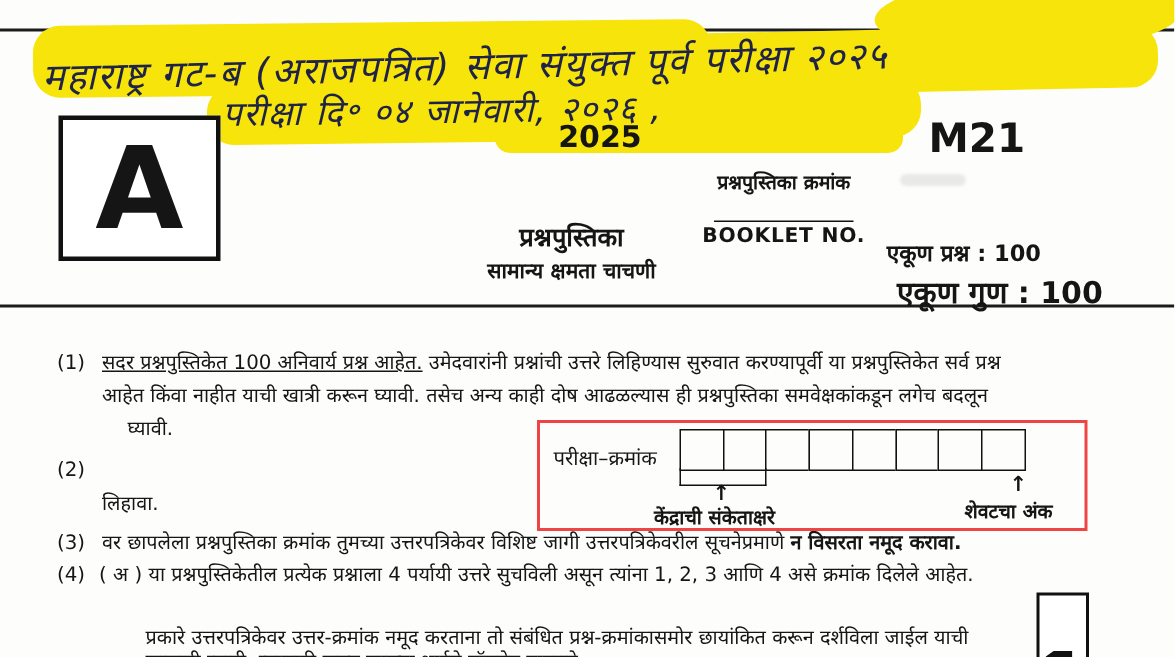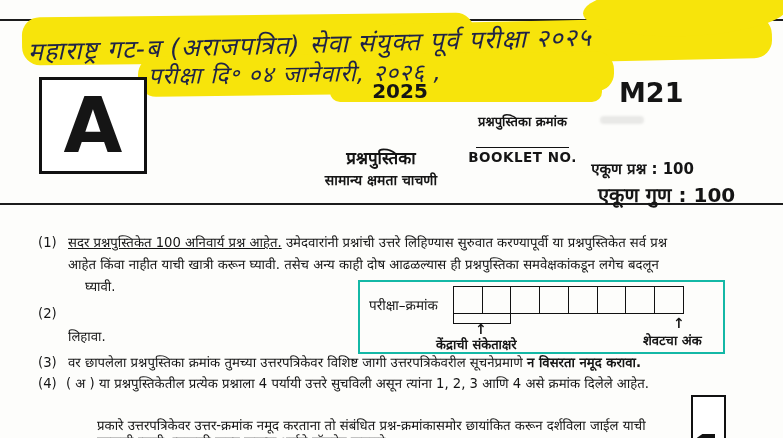--- a/index.html
+++ b/index.html
@@ -24,21 +24,21 @@
   
   #a-box{
     left:39px;top:77px;width:102px;height:91px;border:3px solid #111;
     display:flex;align-items:center;justify-content:center;z-index:2;background:#fff;
   }
   #a-box span{font-size:76px;font-weight:bold;line-height:1;}
   .instr{font-size:13.2px;line-height:1;z-index:2;}
   .u{text-decoration:underline;}
   
   #exam-box{
-    left:358px;top:280px;width:363px;height:70px;border:2px solid #14b8a6;
+    left:358px;top:280px;width:363px;height:70px;border:2px solid #ef4444;
     background:#fdfdfb;z-index:3;
   }
   .cellrow{position:absolute;left:93px;top:4px;display:flex;}
   .cell{width:28px;height:26px;border:1.3px solid #111;margin-right:-1.3px;background:#fdfdfb;}
   #bracket{
     position:absolute;left:93px;top:30px;width:56px;height:11px;
     border-left:1.3px solid #111;border-right:1.3px solid #111;border-bottom:1.3px solid #111;
   }
   .uparrow{font-weight:bold;font-size:14px;line-height:1;}
   

